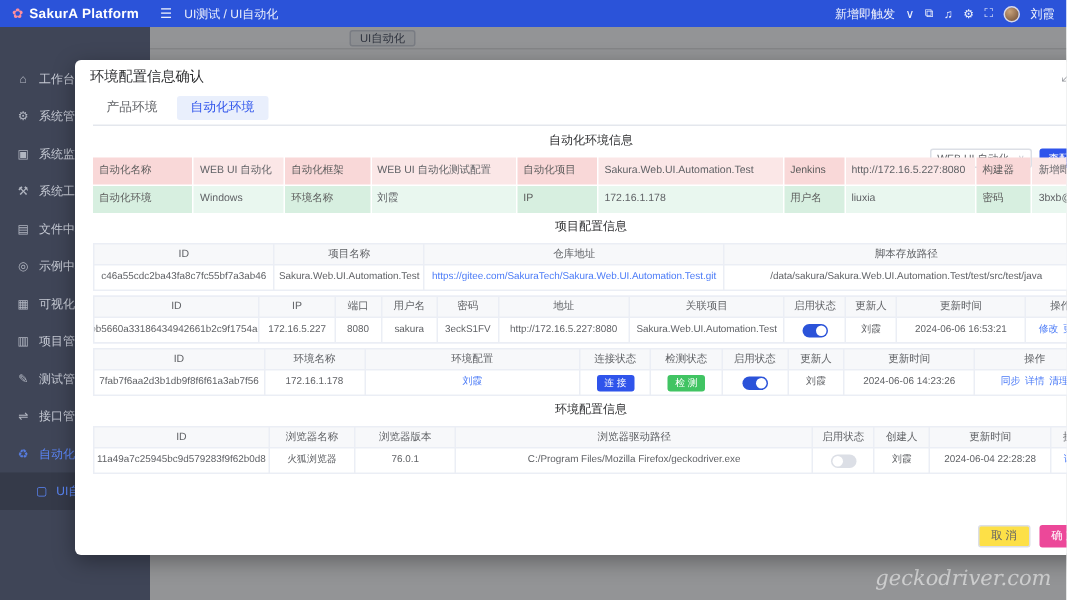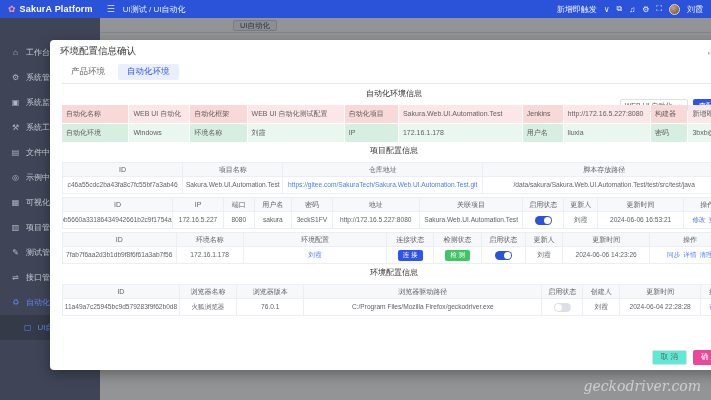--- a/index.html
+++ b/index.html
@@ -78,21 +78,21 @@
   .toggle.on{background:#2b53d9;}
   .toggle.off{background:#dcdfe6;}
   .toggle .knob{position:absolute;top:1px;width:7px;height:7px;border-radius:50%;background:#fff;}
   .toggle.on .knob{right:1px;}
   .toggle.off .knob{left:1px;}
   .btn-xs{height:11px;padding:0 5px;border:0;border-radius:2px;color:#fff;font-size:6.5px;cursor:pointer;font-family:inherit;}
   .b-blue{background:#2f54eb;}
   .b-green{background:#41c463;}
   
   .mfoot{flex:0 0 auto;height:26px;display:flex;align-items:center;justify-content:flex-end;gap:6px;padding:0 12px;}
-  .btn-cancel{height:15px;padding:0 8px;background:#5eead4;border:1px solid #dcdfe6;border-radius:2px;
+  .btn-cancel{height:15px;padding:0 8px;background:#fde047;border:1px solid #dcdfe6;border-radius:2px;
     color:#606266;font-size:7.5px;cursor:pointer;font-family:inherit;}
   .btn-ok{height:15px;padding:0 8px;background:#ec4899;border:0;border-radius:2px;color:#fff;font-size:7.5px;cursor:pointer;font-family:inherit;}
 </style>
 </head>
 <body>
 
 <div class="hdr">
   <span class="logo">✿</span>
   <span class="brand">SakurA Platform</span>
   <span class="hmenu">☰</span>

